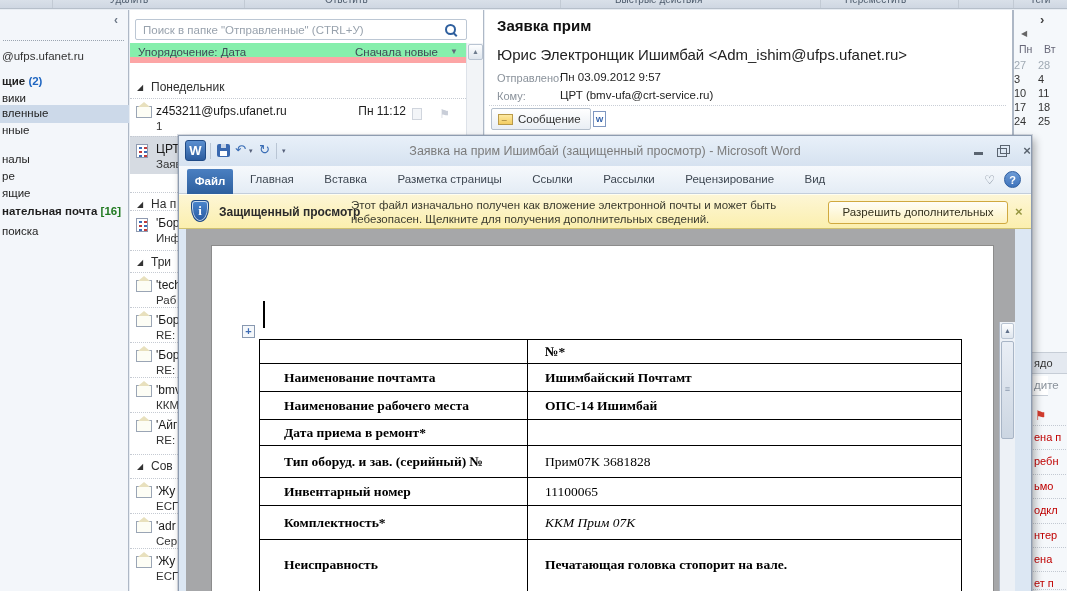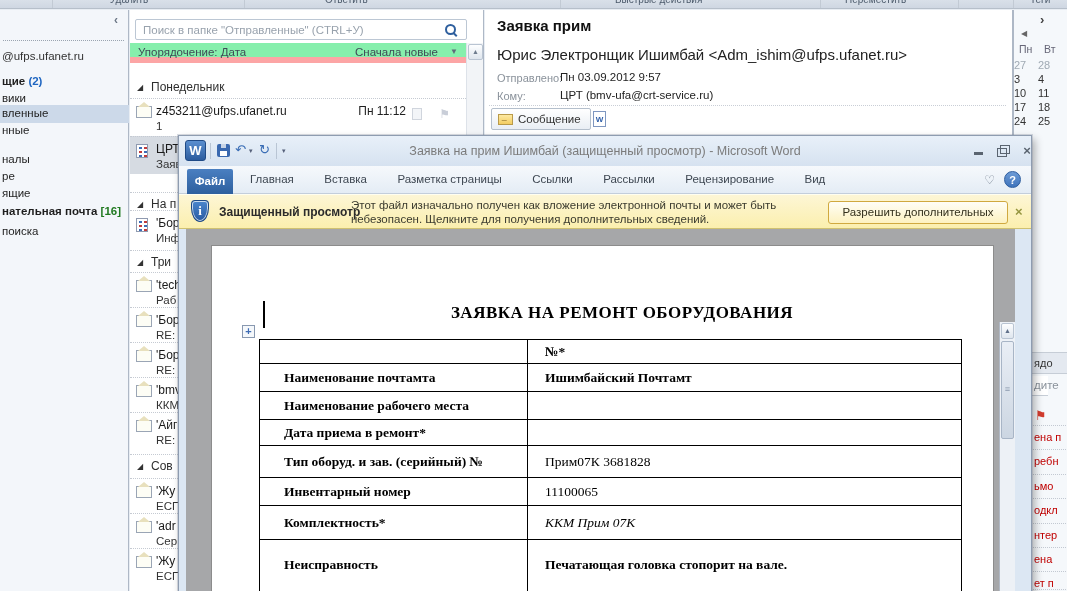--- a/index.html
+++ b/index.html
@@ -373,33 +373,33 @@
       <span id="pv-label">Защищенный просмотр</span>
       <span class="pv-msg" style="top:18px">небезопасен. Щелкните для получения дополнительных сведений.</span>
       <span class="pv-msg" style="top:4px">Этот файл изначально получен как вложение электронной почты и может быть</span>
       <span id="pv-btn">Разрешить дополнительных</span>
       <span id="pv-close">×</span>
     </div>
 
     <div id="doc-area">
       <div id="page">
         <div id="doc-cursor"></div>
-        <div id="doc-title">ЗАЯВКА НА РЕМОНТ ОБОРУДОВАНИЯ</div>
         <div id="tbl-handle">+</div>
         <div id="doc-table">
           <div class="trow" style="height:24px">
             <div class="tc1"></div>
             <div class="tc2 v-bold align-top">№*</div>
           </div>
           <div class="trow" style="height:28px">
             <div class="tc1">Наименование почтамта</div>
             <div class="tc2 v-bold">Ишимбайский Почтамт</div>
           </div>
           <div class="trow" style="height:28px">
             <div class="tc1">Наименование рабочего места</div>
+            <div class="tc2 v-bold">ОПС-14 Ишимбай</div>
           </div>
           <div class="trow" style="height:26px">
             <div class="tc1">Дата приема в ремонт*</div>
             <div class="tc2"></div>
           </div>
           <div class="trow" style="height:32px">
             <div class="tc1">Тип оборуд. и зав. (серийный) №</div>
             <div class="tc2">Прим07К 3681828</div>
           </div>
           <div class="trow" style="height:28px">

